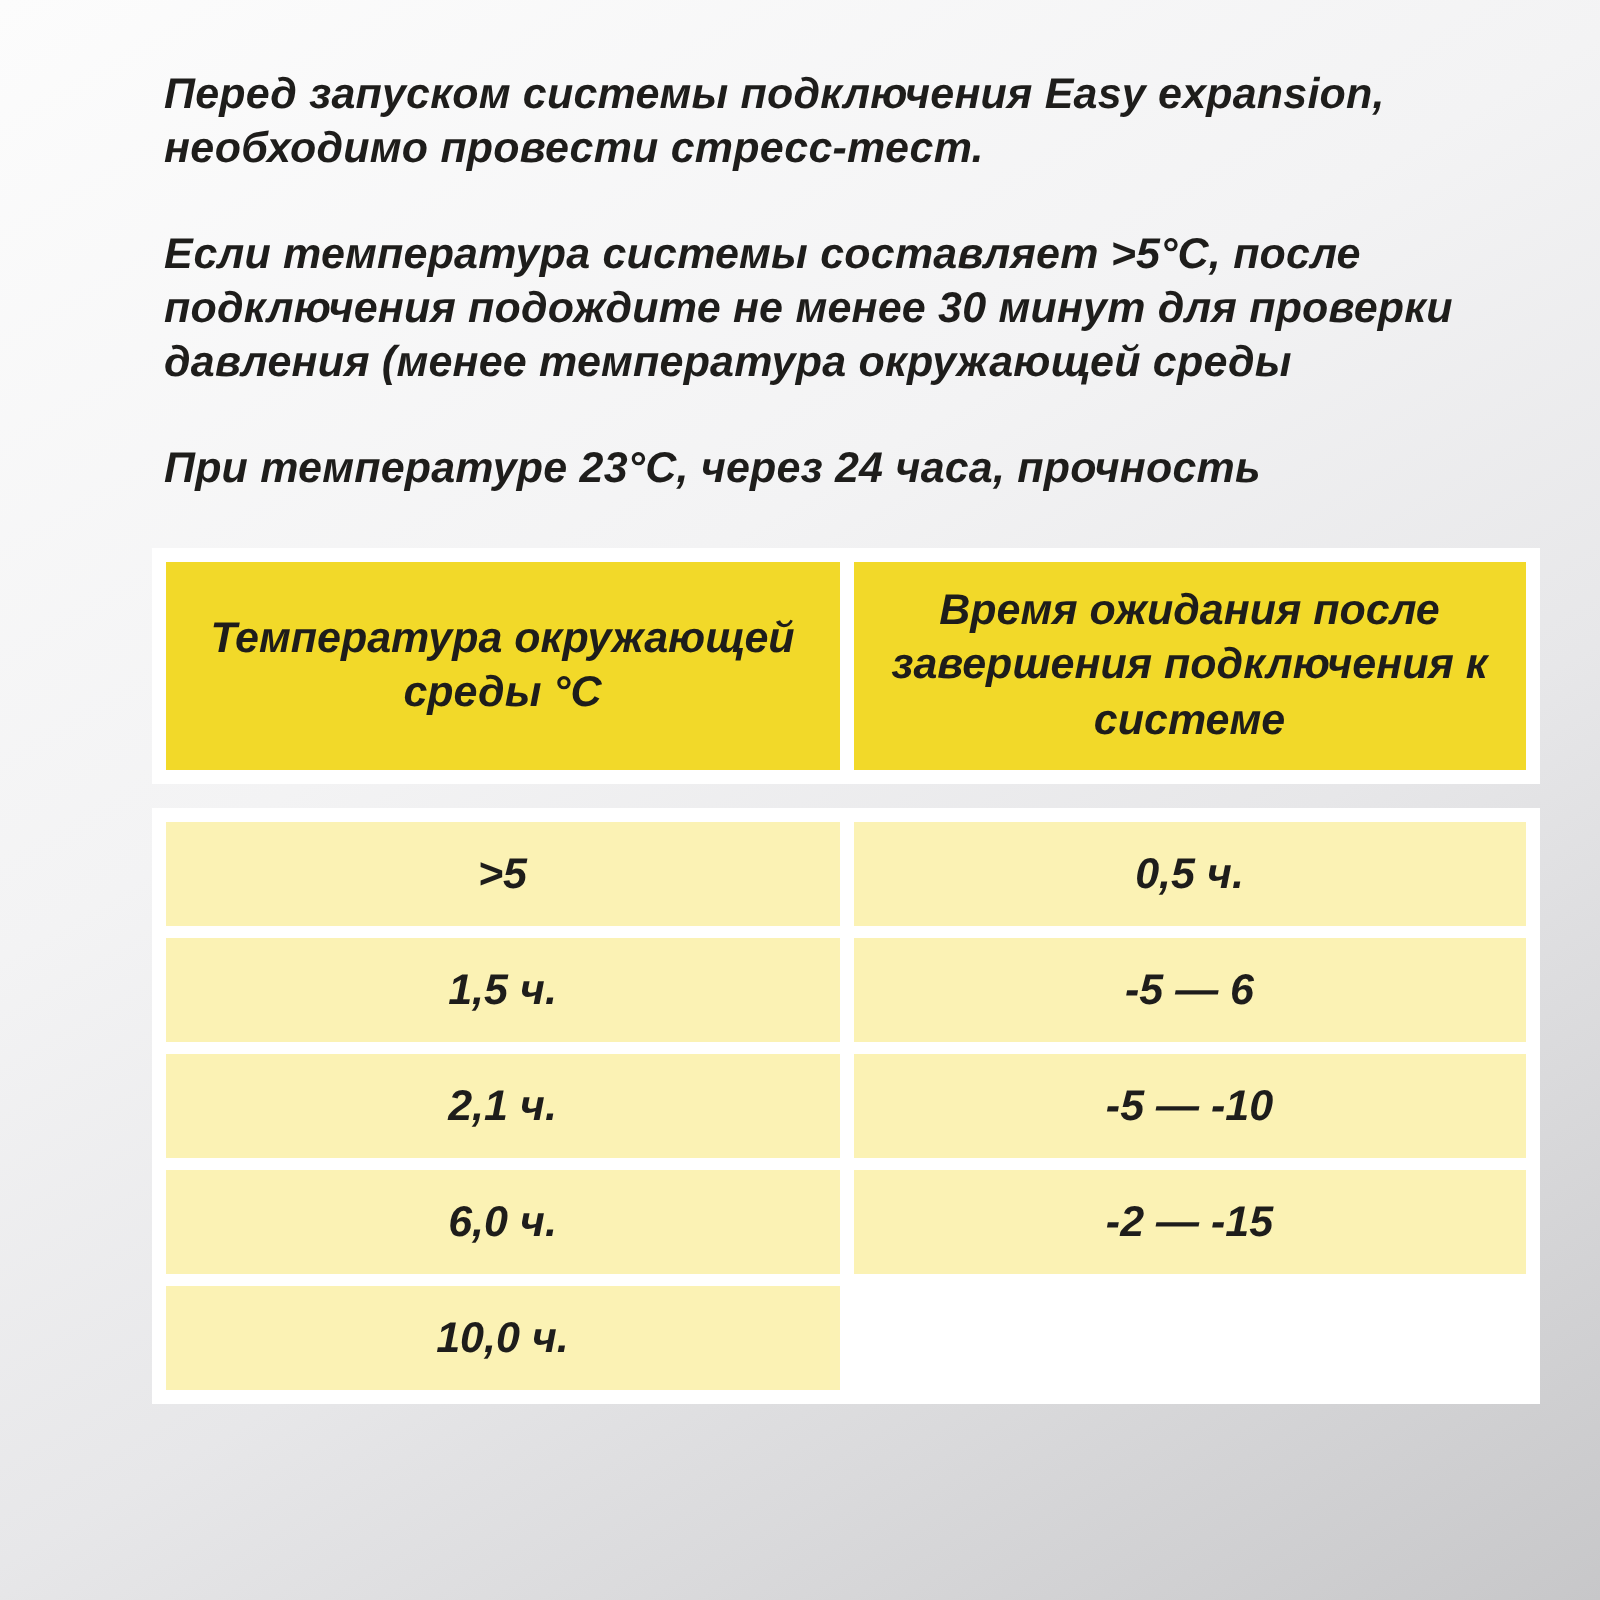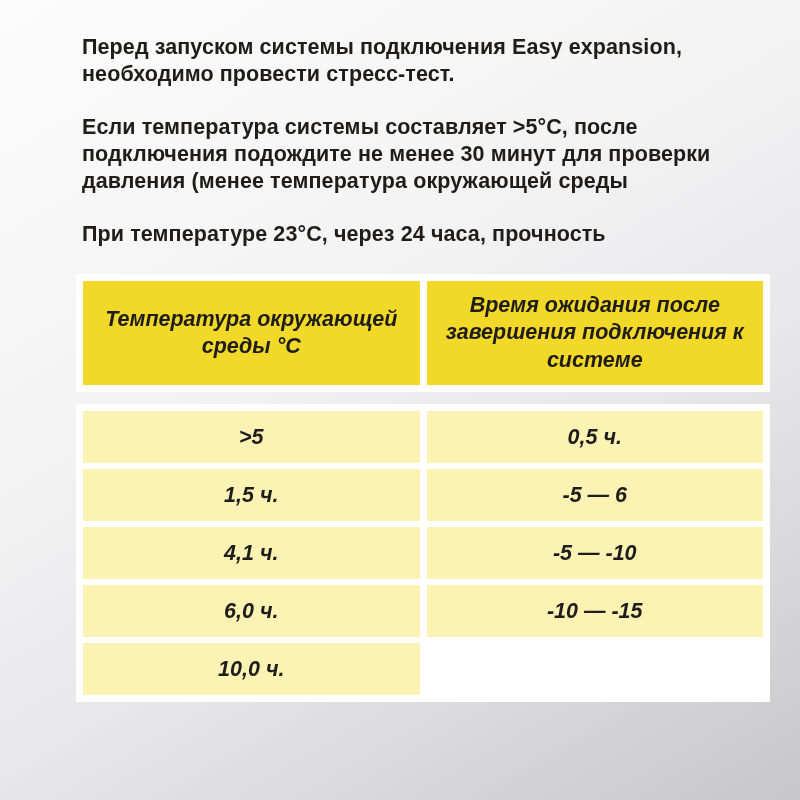--- a/index.html
+++ b/index.html
@@ -11,20 +11,21 @@
   }
   .page {
     position: relative;
     width: 800px;
     height: 800px;
   }
   .text-block {
     padding: 34px 64px 0 82px;
   }
   .para {
+    font-style: italic;
     font-weight: bold;
     font-size: 21.5px;
     line-height: 27px;
     color: var(--text-color, #1e1d1b);
     letter-spacing: 0.1px;
     margin-bottom: 26px;
   }
   .para .line { display: block; }
   .table-wrap {
     margin: 20px 74px 0 76px;
@@ -106,24 +107,24 @@
       </div>
     </div>
 
     <div class="tbody">
       <div class="td">&gt;5</div>
       <div class="td">0,5 ч.</div>
 
       <div class="td">1,5 ч.</div>
 
       <div class="td">-5 — 6</div>
-      <div class="td">4,1 ч.</div>
+      <div class="td">2,1 ч.</div>
 
       <div class="td">-5 — -10</div>
       <div class="td">6,0 ч.</div>
 
-      <div class="td">-10 — -15</div>
+      <div class="td">-2 — -15</div>
       <div class="td">10,0 ч.</div>
     </div>
 
   </div>
 
 </div>
 
 </body></html>

